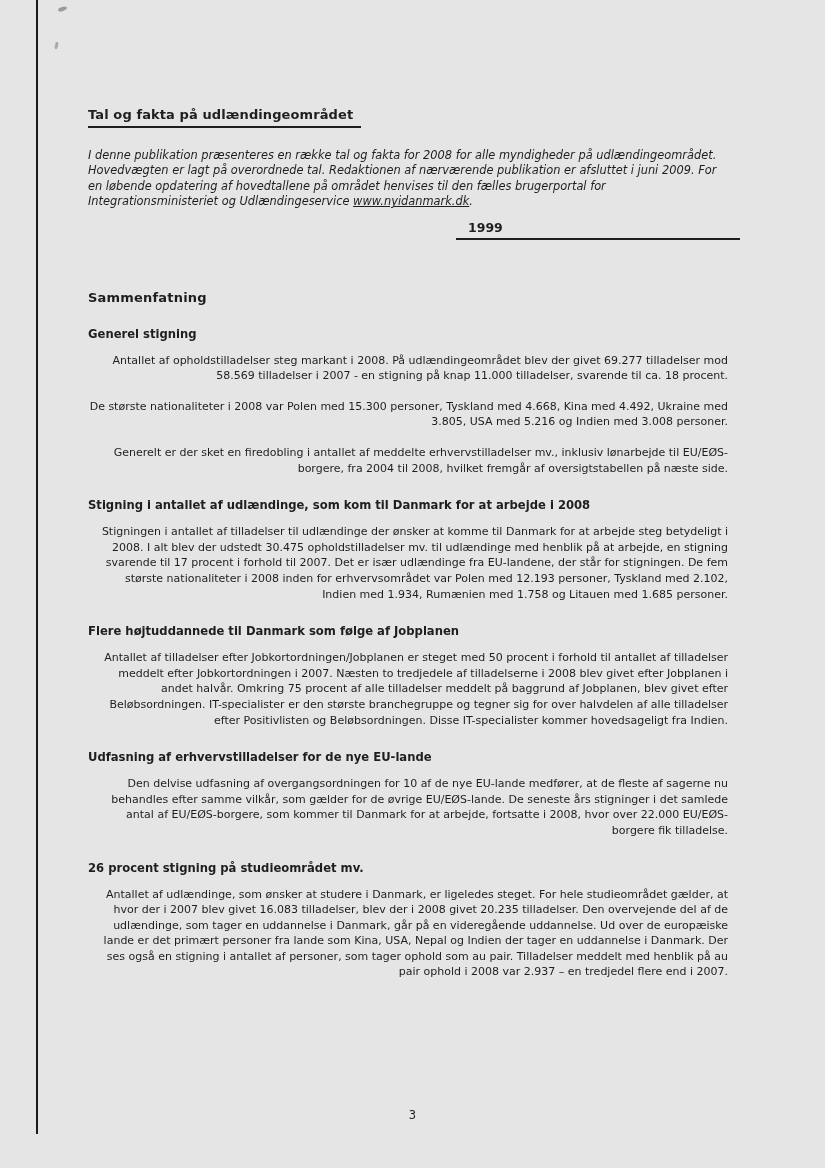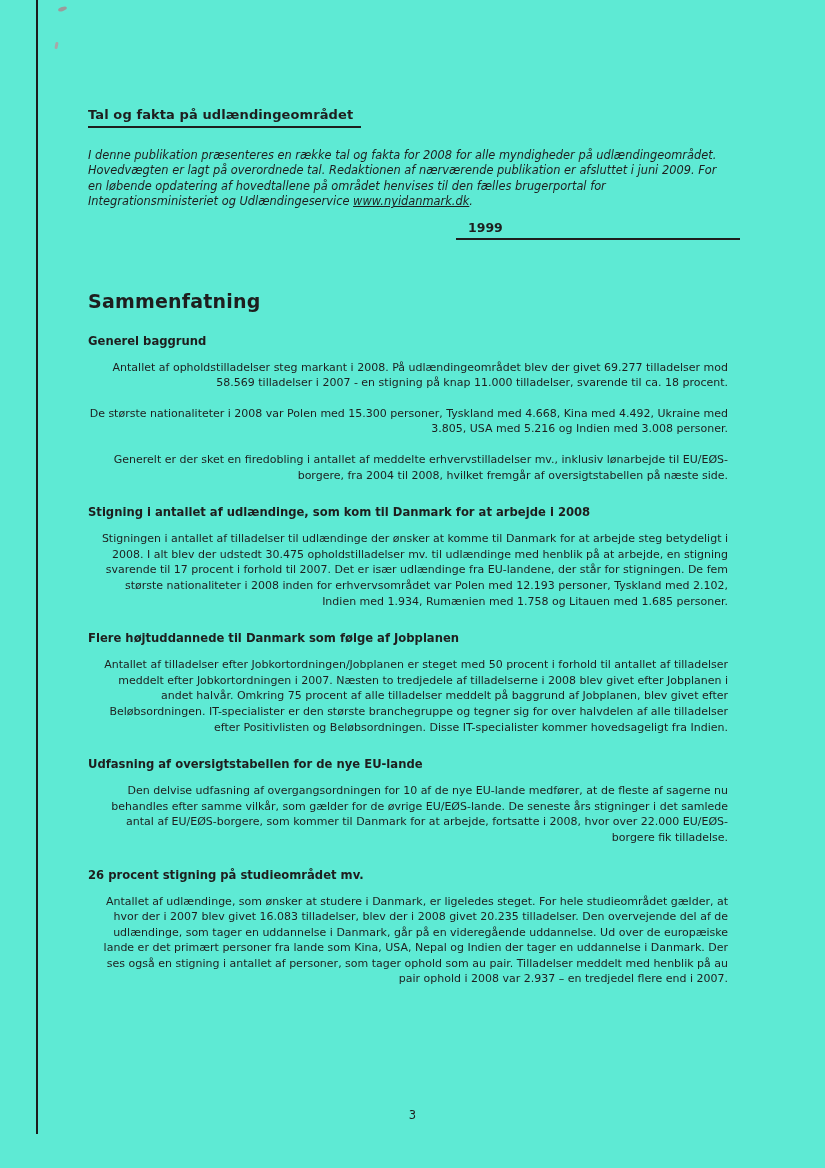--- a/index.html
+++ b/index.html
@@ -4,21 +4,21 @@
 <style>
   html, body { margin:0; padding:0; }
   body {
     width:825px; height:1168px;
     background:#ffffff;
     font-family:"DejaVu Sans", sans-serif;
     color:#1e1e1e;
     position:relative;
     overflow:hidden;
   }
-  .page { position:absolute; inset:0; background:#5eead4; }
+  .page { position:absolute; inset:0; background:#e5e5e5; }
 
   
   .scan-line { position:absolute; left:36px; top:0; width:2px; height:1134px; background:#1c1c1c; }
   .speck-1 { position:absolute; left:58px; top:7px; width:9px; height:4px; border-radius:50%; background:#9b9b9b; transform:rotate(-18deg); }
   .speck-2 { position:absolute; left:55px; top:42px; width:3px; height:7px; background:#a8a8a8; border-radius:2px; transform:rotate(12deg); }
 
   .content { position:absolute; left:88px; top:104px; width:640px; }
 
   .doc-title {
     font-weight:bold; font-size:13px; letter-spacing:0.1px;
@@ -28,21 +28,21 @@
   .intro { font-style:italic; font-size:11.4px; line-height:15.4px; margin:20px 0 0 0; }
   .intro-link { color:#1e1e1e; font-style:italic;text-align:right; }
 
   .year-block {
     margin:10px 0 0 368px; width:272px;
     border-bottom:2px solid #1e1e1e;
     padding:0 0 3px 12px;
     font-weight:bold; font-size:12.5px;
   }
 
-  .summary-title { font-size:19px; font-weight:bold; margin:50px 0 0 0; letter-spacing:0.2px; }
+  .summary-title { font-size:13px; font-weight:bold; margin:50px 0 0 0; letter-spacing:0.2px; }
 
   .sub  { font-size:11.6px; font-weight:bold; margin:22px 0 12px 0; line-height:14px; }
   .body { font-size:11px; line-height:15.6px; margin:0 0 15px 0;text-align:right; }
 
   .page-number {
     position:absolute; left:0; right:0; top:1108px;
     text-align:center; font-size:11.5px; color:#1e1e1e;
   }
 </style>
 </head>
@@ -59,32 +59,32 @@
     <div class="doc-title">Tal og fakta på udlændingeområdet</div>
 
     <p class="intro"><span>I denne publikation præsenteres en række tal og fakta for 2008 for alle myndigheder på udlændingeområdet. Hovedvægten er lagt på overordnede tal. Redaktionen af nærværende publikation er afsluttet i juni 2009. For en løbende opdatering af hovedtallene på området henvises til den fælles brugerportal for Integrationsministeriet og Udlændingeservice </span><a href="#" class="intro-link">www.nyidanmark.dk</a><span>.</span></p>
 
     <div class="year-block">
       <span class="year-text">1999</span>
     </div>
 
     <h1 class="summary-title">Sammenfatning</h1>
 
-    <h2 class="sub">Generel baggrund</h2>
+    <h2 class="sub">Generel stigning</h2>
     <p class="body">Antallet af opholdstilladelser steg markant i 2008. På udlændingeområdet blev der givet 69.277 tilladelser mod 58.569 tilladelser i 2007 - en stigning på knap 11.000 tilladelser, svarende til ca. 18 procent.</p>
     <p class="body">De største nationaliteter i 2008 var Polen med 15.300 personer, Tyskland med 4.668, Kina med 4.492, Ukraine med 3.805, USA med 5.216 og Indien med 3.008 personer.</p>
     <p class="body">Generelt er der sket en firedobling i antallet af meddelte erhvervstilladelser mv., inklusiv lønarbejde til EU/EØS-borgere, fra 2004 til 2008, hvilket fremgår af oversigtstabellen på næste side.</p>
 
     <h2 class="sub">Stigning i antallet af udlændinge, som kom til Danmark for at arbejde i 2008</h2>
     <p class="body">Stigningen i antallet af tilladelser til udlændinge der ønsker at komme til Danmark for at arbejde steg betydeligt i 2008. I alt blev der udstedt 30.475 opholdstilladelser mv. til udlændinge med henblik på at arbejde, en stigning svarende til 17 procent i forhold til 2007. Det er især udlændinge fra EU-landene, der står for stigningen. De fem største nationaliteter i 2008 inden for erhvervsområdet var Polen med 12.193 personer, Tyskland med 2.102, Indien med 1.934, Rumænien med 1.758 og Litauen med 1.685 personer.</p>
 
     <h2 class="sub">Flere højtuddannede til Danmark som følge af Jobplanen</h2>
     <p class="body">Antallet af tilladelser efter Jobkortordningen/Jobplanen er steget med 50 procent i forhold til antallet af tilladelser meddelt efter Jobkortordningen i 2007. Næsten to tredjedele af tilladelserne i 2008 blev givet efter Jobplanen i andet halvår. Omkring 75 procent af alle tilladelser meddelt på baggrund af Jobplanen, blev givet efter Beløbsordningen. IT-specialister er den største branchegruppe og tegner sig for over halvdelen af alle tilladelser efter Positivlisten og Beløbsordningen. Disse IT-specialister kommer hovedsageligt fra Indien.</p>
 
-    <h2 class="sub">Udfasning af oversigtstabellen for de nye EU-lande</h2>
+    <h2 class="sub">Udfasning af erhvervstilladelser for de nye EU-lande</h2>
     <p class="body">Den delvise udfasning af overgangsordningen for 10 af de nye EU-lande medfører, at de fleste af sagerne nu behandles efter samme vilkår, som gælder for de øvrige EU/EØS-lande. De seneste års stigninger i det samlede antal af EU/EØS-borgere, som kommer til Danmark for at arbejde, fortsatte i 2008, hvor over 22.000 EU/EØS-borgere fik tilladelse.</p>
 
     <h2 class="sub">26 procent stigning på studieområdet mv.</h2>
     <p class="body">Antallet af udlændinge, som ønsker at studere i Danmark, er ligeledes steget. For hele studieområdet gælder, at hvor der i 2007 blev givet 16.083 tilladelser, blev der i 2008 givet 20.235 tilladelser. Den overvejende del af de udlændinge, som tager en uddannelse i Danmark, går på en videregående uddannelse. Ud over de europæiske lande er det primært personer fra lande som Kina, USA, Nepal og Indien der tager en uddannelse i Danmark. Der ses også en stigning i antallet af personer, som tager ophold som au pair. Tilladelser meddelt med henblik på au pair ophold i 2008 var 2.937 – en tredjedel flere end i 2007.</p>
 
   </div>
 
   <div class="page-number">3</div>
 
 </div>

